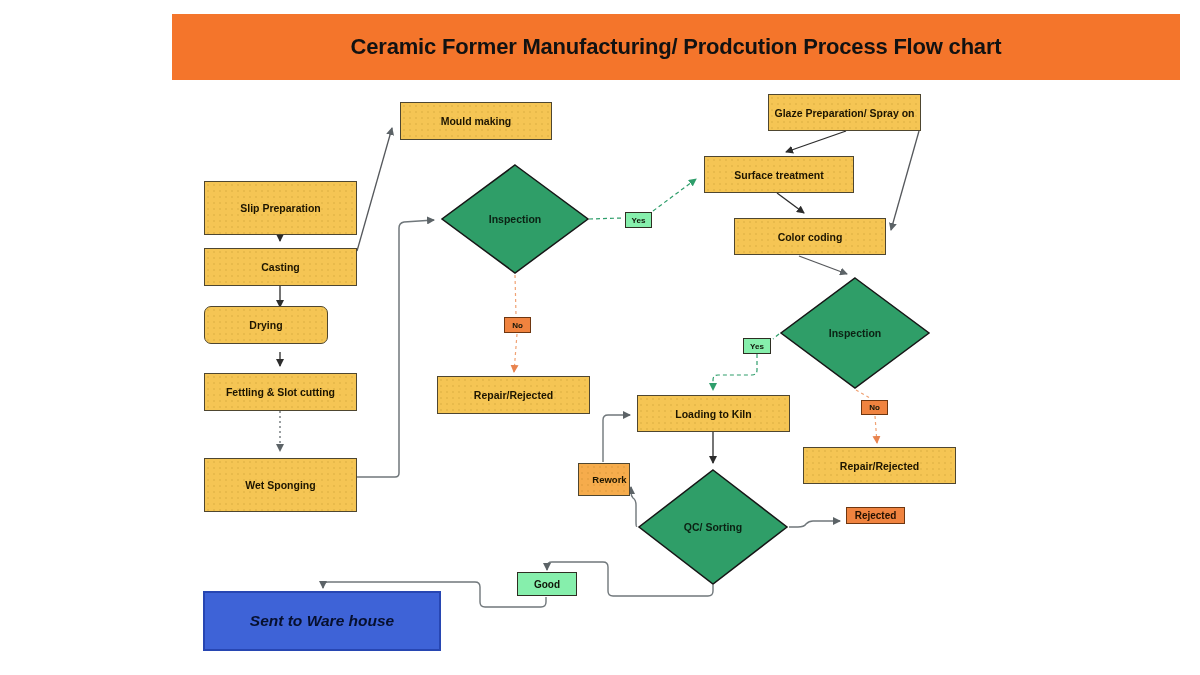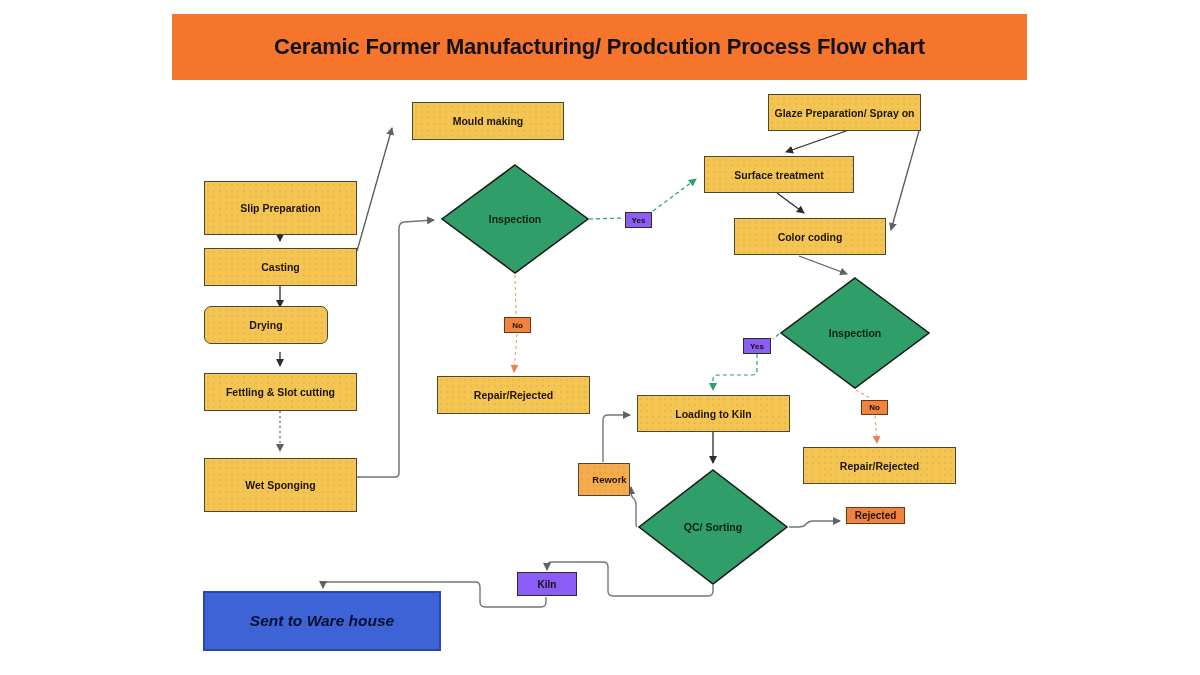--- a/index.html
+++ b/index.html
@@ -9,21 +9,21 @@
   .abs{position:absolute;box-sizing:border-box;}
   .header{background:#F4752B;color:#121212;display:flex;align-items:center;justify-content:center;
           font-size:22px;font-weight:800;letter-spacing:-0.2px;}
   .box{background:#F5C554;border:1px solid #4e4630;display:flex;align-items:center;justify-content:center;
        font-weight:bold;font-size:10.5px;color:#1d1500;text-align:center;
        background-image:radial-gradient(rgba(120,90,0,0.10) 1px, transparent 1.2px);
        background-size:6px 6px;}
   .box.amber{background-color:#F6AC4C;}
   .chip{display:flex;align-items:center;justify-content:center;font-weight:bold;font-size:8px;
         border:1px solid #2e2e22;color:#101408;}
-  .chip.green{background:#8b5cf6;}
+  .chip.green{background:#86efac;}
   .chip.orange{background:#F0833F;border-color:#6e3610;}
   .chip.orange.big{font-size:10px;color:#231000;}
   .dlabel{display:flex;align-items:center;justify-content:center;font-weight:bold;font-size:10.5px;
           color:#0b2113;text-align:center;}
   .blue-box{background:#3E63D7;border:2px solid #2746b2;display:flex;align-items:center;justify-content:center;
             font-weight:bold;font-size:15.5px;color:#07102e;}
 </style>
 </head>
 <body>
 
@@ -72,23 +72,23 @@
     <path d="M603 462 L603 420 Q603 415 608 415 L630 415" stroke="#70777b" stroke-width="1.4" fill="none" marker-end="url(#ar-gray)"></path>
     <path d="M789 527 L798 527 Q804 527 806 524 Q809 521 813 521 L840 521" stroke="#70777b" stroke-width="1.4" fill="none" marker-end="url(#ar-gray)"></path>
     <path d="M713 585 L713 591 Q713 596 708 596 L613 596 Q608 596 608 591 L608 567 Q608 562 603 562 L552 562 Q547 562 547 567 L547 570" stroke="#70777b" stroke-width="1.4" fill="none" marker-end="url(#ar-gray)"></path>
     <path d="M546 597 L546 602 Q546 607 541 607 L485 607 Q480 607 480 602 L480 587 Q480 582 475 582 L328 582 Q323 582 323 587 L323 588" stroke="#70777b" stroke-width="1.4" fill="none" marker-end="url(#ar-gray)"></path>
 
     <polygon points="515,165 588,219 515,273 442,219" fill="#2F9E68" stroke="#161616" stroke-width="1.5"></polygon>
     <polygon points="855,278 929,333 855,388 781,333" fill="#2F9E68" stroke="#161616" stroke-width="1.5"></polygon>
     <polygon points="713,470 787,527 713,584 639,527" fill="#2F9E68" stroke="#161616" stroke-width="1.5"></polygon>
   </svg>
 
-  <div class="abs header" style="left:172px;top:14px;width:855px;height:66px;">Ceramic Former Manufacturing/ Prodcution Process Flow chart</div>
+  <div class="abs header" style="left:172px;top:14px;width:1008px;height:66px;">Ceramic Former Manufacturing/ Prodcution Process Flow chart</div>
 
-  <div class="abs box" style="left:400px;top:102px;width:152px;height:38px;margin-left:12px;">Mould making</div>
+  <div class="abs box" style="left:400px;top:102px;width:152px;height:38px;">Mould making</div>
   <div class="abs box" style="left:204px;top:181px;width:153px;height:54px;">Slip Preparation</div>
   <div class="abs box" style="left:204px;top:248px;width:153px;height:38px;">Casting</div>
   <div class="abs box" style="left:204px;top:306px;width:124px;height:38px;border-radius:7px;">Drying</div>
   <div class="abs box" style="left:204px;top:373px;width:153px;height:38px;">Fettling &amp; Slot cutting</div>
   <div class="abs box" style="left:204px;top:458px;width:153px;height:54px;">Wet Sponging</div>
   <div class="abs box" style="left:437px;top:376px;width:153px;height:38px;">Repair/Rejected</div>
   <div class="abs box" style="left:768px;top:94px;width:153px;height:37px;">Glaze Preparation/ Spray on</div>
   <div class="abs box" style="left:704px;top:156px;width:150px;height:37px;">Surface treatment</div>
   <div class="abs box" style="left:734px;top:218px;width:152px;height:37px;">Color coding</div>
   <div class="abs box" style="left:637px;top:395px;width:153px;height:37px;">Loading to Kiln</div>
@@ -96,18 +96,18 @@
   <div class="abs box" style="left:803px;top:447px;width:153px;height:37px;">Repair/Rejected</div>
 
   <div class="abs dlabel" style="left:465px;top:209px;width:100px;height:20px;">Inspection</div>
   <div class="abs dlabel" style="left:805px;top:323px;width:100px;height:20px;">Inspection</div>
   <div class="abs dlabel" style="left:663px;top:517px;width:100px;height:20px;">QC/ Sorting</div>
 
   <div class="abs chip green" style="left:625px;top:212px;width:27px;height:16px;">Yes</div>
   <div class="abs chip orange" style="left:504px;top:317px;width:27px;height:16px;">No</div>
   <div class="abs chip green" style="left:743px;top:338px;width:28px;height:16px;">Yes</div>
   <div class="abs chip orange" style="left:861px;top:400px;width:27px;height:15px;">No</div>
-  <div class="abs chip green" style="left:517px;top:572px;width:60px;height:24px;font-size:10px;">Kiln</div>
+  <div class="abs chip green" style="left:517px;top:572px;width:60px;height:24px;font-size:10px;">Good</div>
   <div class="abs chip orange big" style="left:846px;top:507px;width:59px;height:17px;">Rejected</div>
 
   <div class="abs blue-box" style="left:203px;top:591px;width:238px;height:60px;font-style:italic;">Sent to Ware house</div>
 
 </div>
 
 </body></html>

